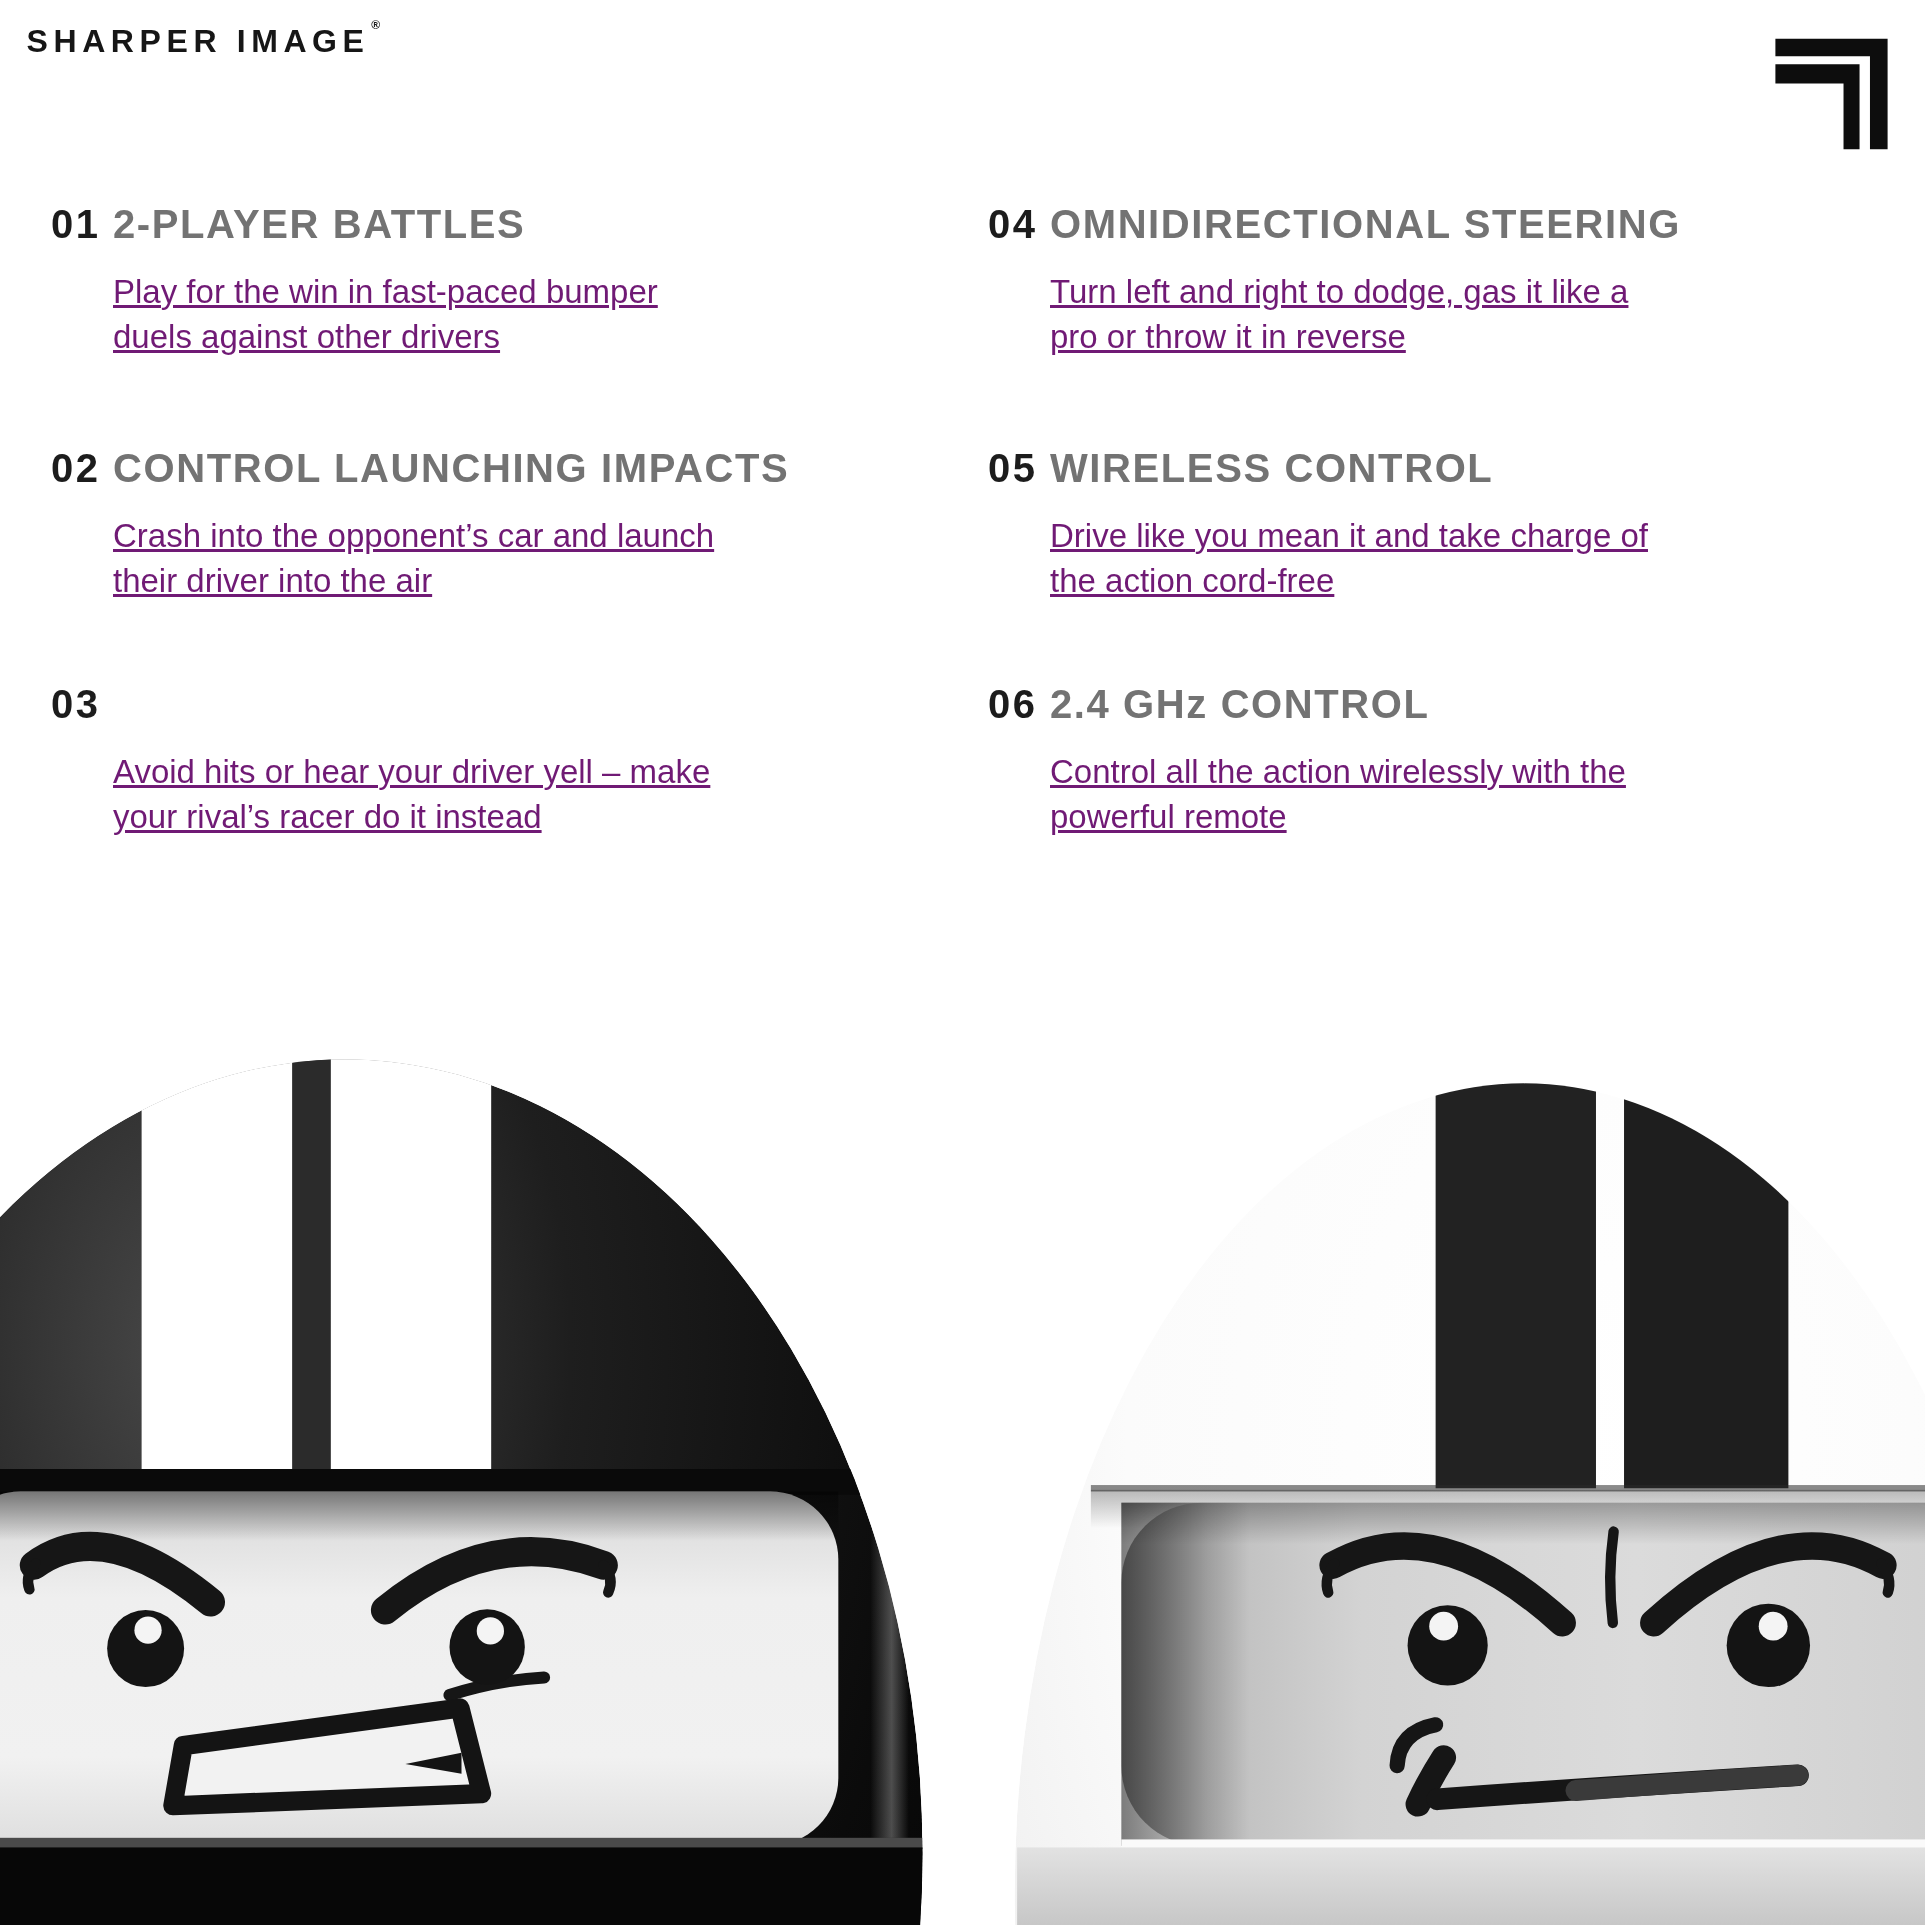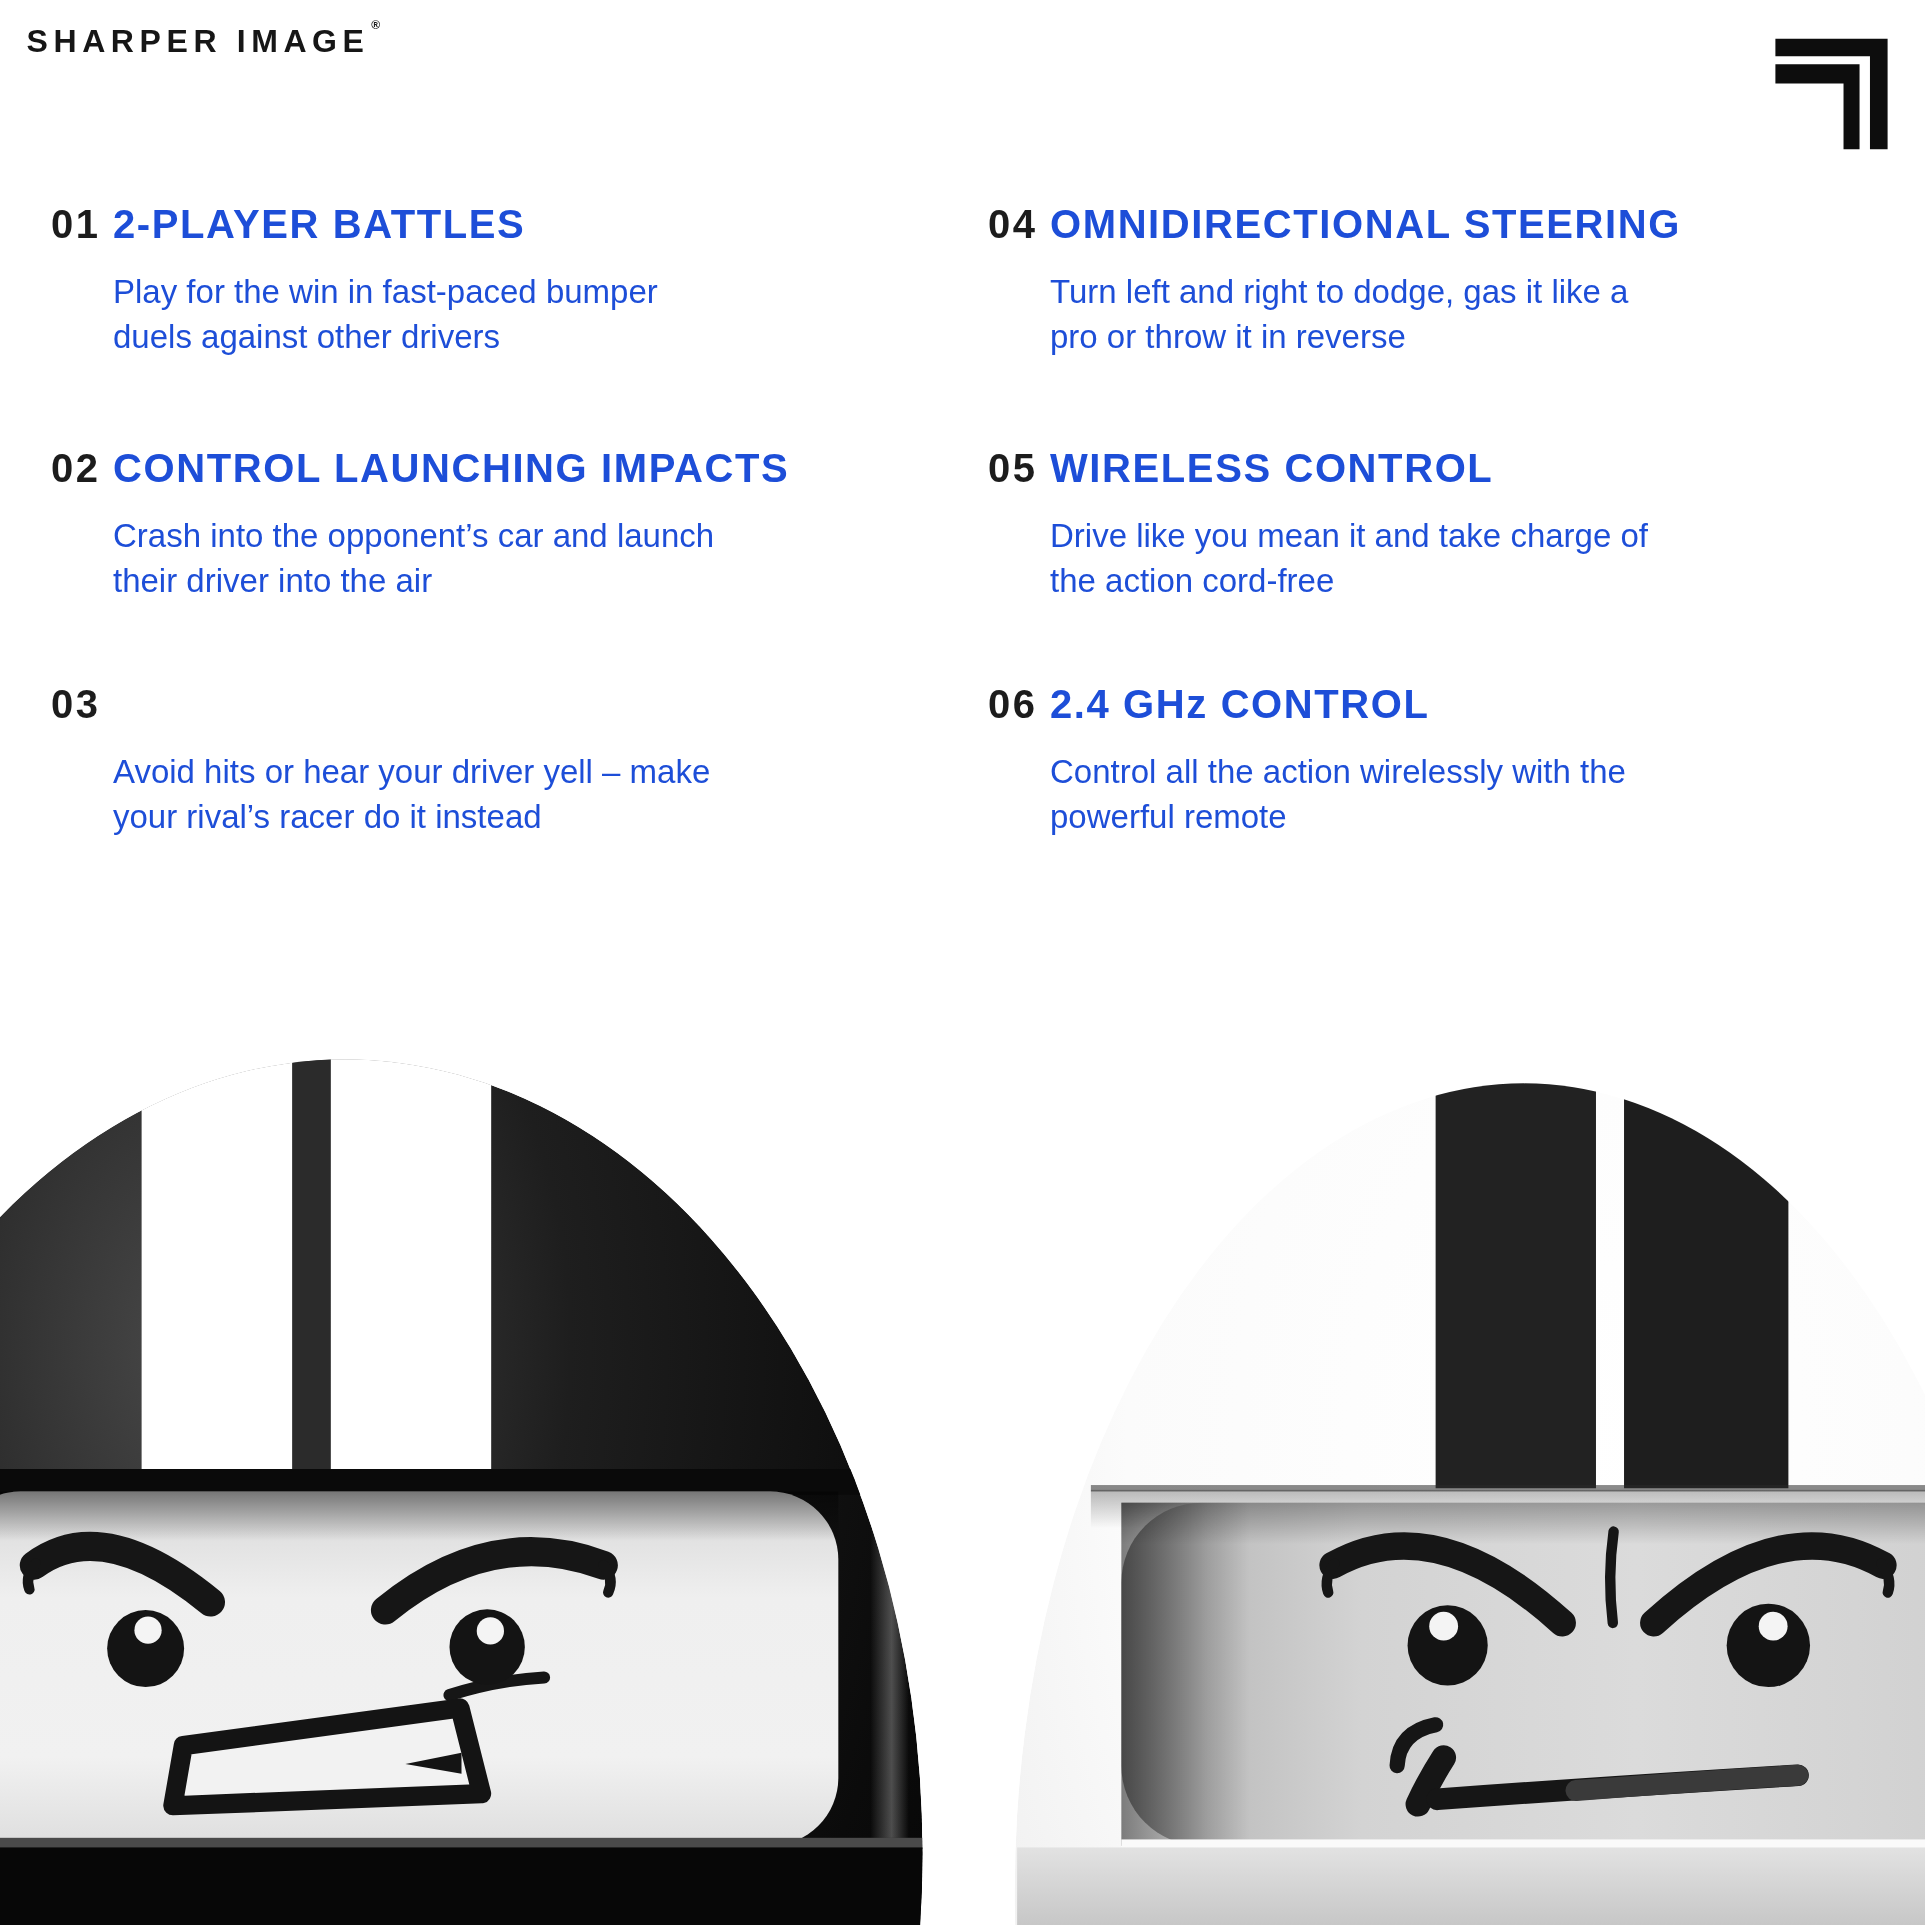--- a/index.html
+++ b/index.html
@@ -26,27 +26,28 @@
   .f-col2{left:988px;}
   .f-row1{top:202px;}
   .f-row2{top:446px;}
   .f-row3{top:682px;}
   .f-head{display:flex;align-items:flex-start;}
   .f-num{
     flex:0 0 62px;
     font-size:40px;font-weight:700;letter-spacing:2.4px;color:#1c1c1c;
   }
   .f-title{
-    font-size:40px;font-weight:700;letter-spacing:1.6px;color:#1d4ed8;
+    font-size:40px;font-weight:700;letter-spacing:1.6px;color:#737373;
     white-space:nowrap;
   }
   .f-body{
     margin:21.7px 0 0 62px;
-    font-size:33px;line-height:45px;font-weight:400;color:#1d4ed8;
+    font-size:33px;line-height:45px;font-weight:400;color:#701a75;
     white-space:pre-line;
+    text-decoration:underline;
   }
   
   .drivers{position:absolute;left:0;bottom:0;width:1926px;height:922px;}
 </style>
 </head>
 <body>
 
 <div class="page">
 
   <div class="logo">

